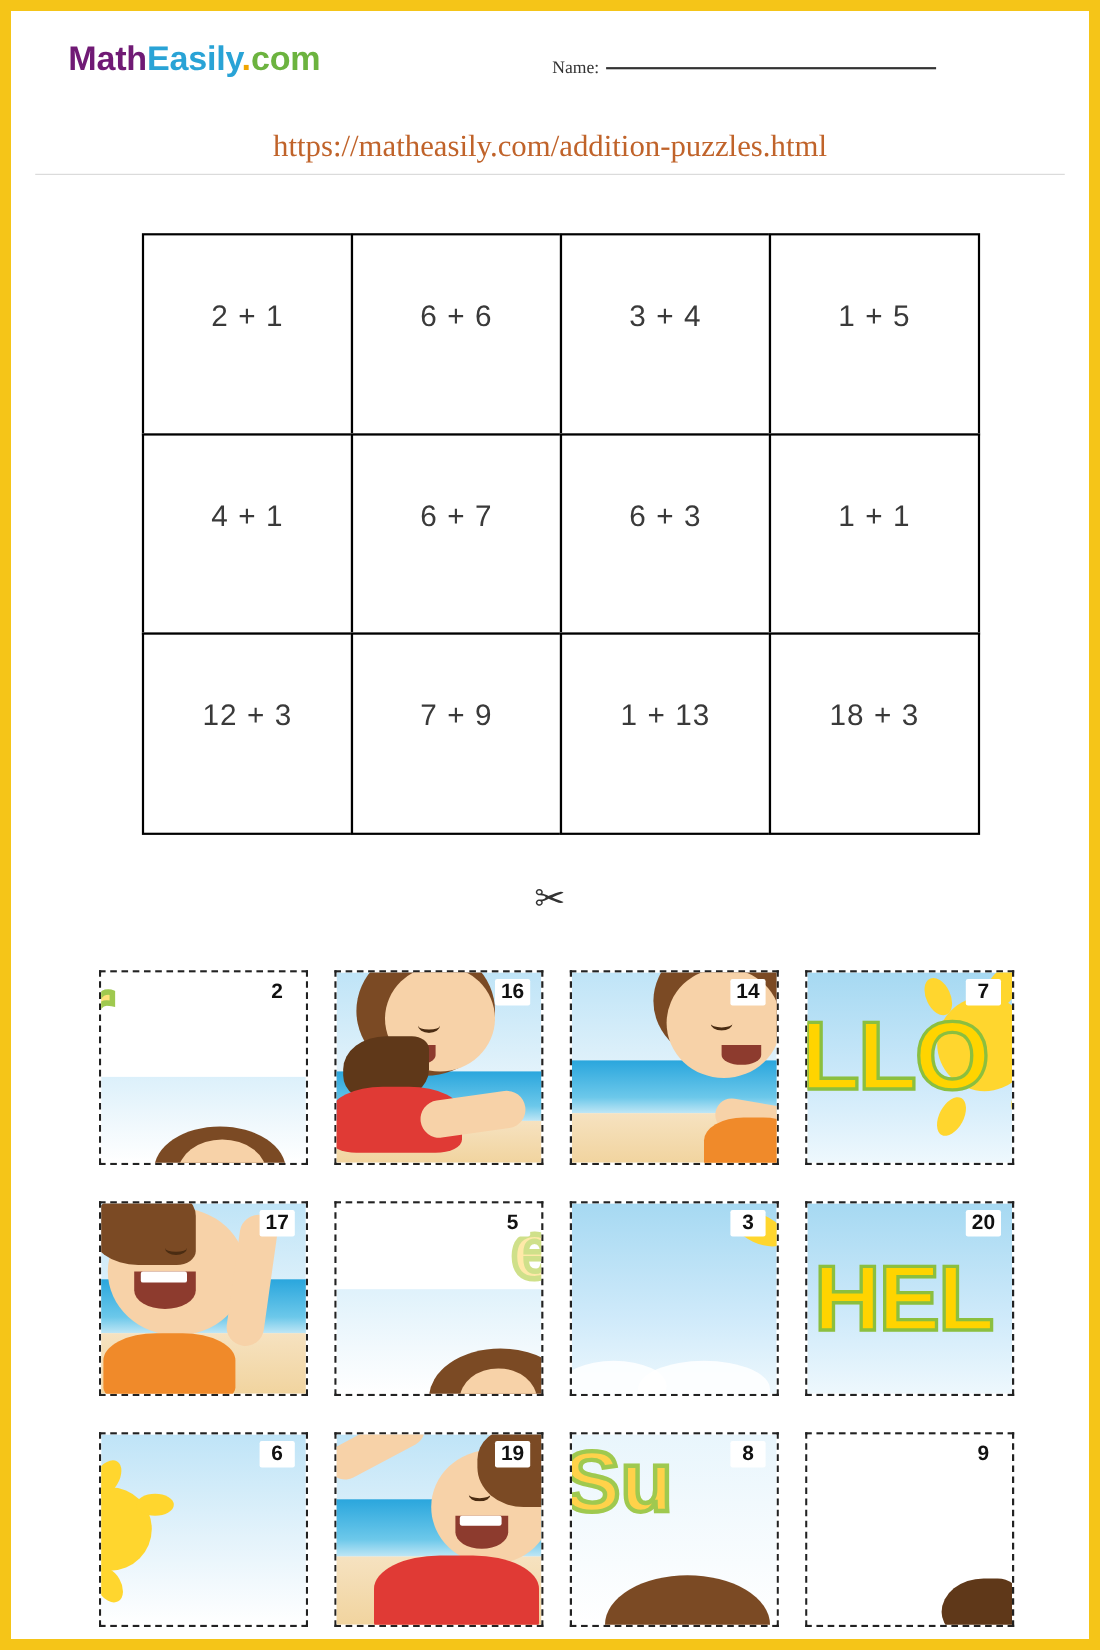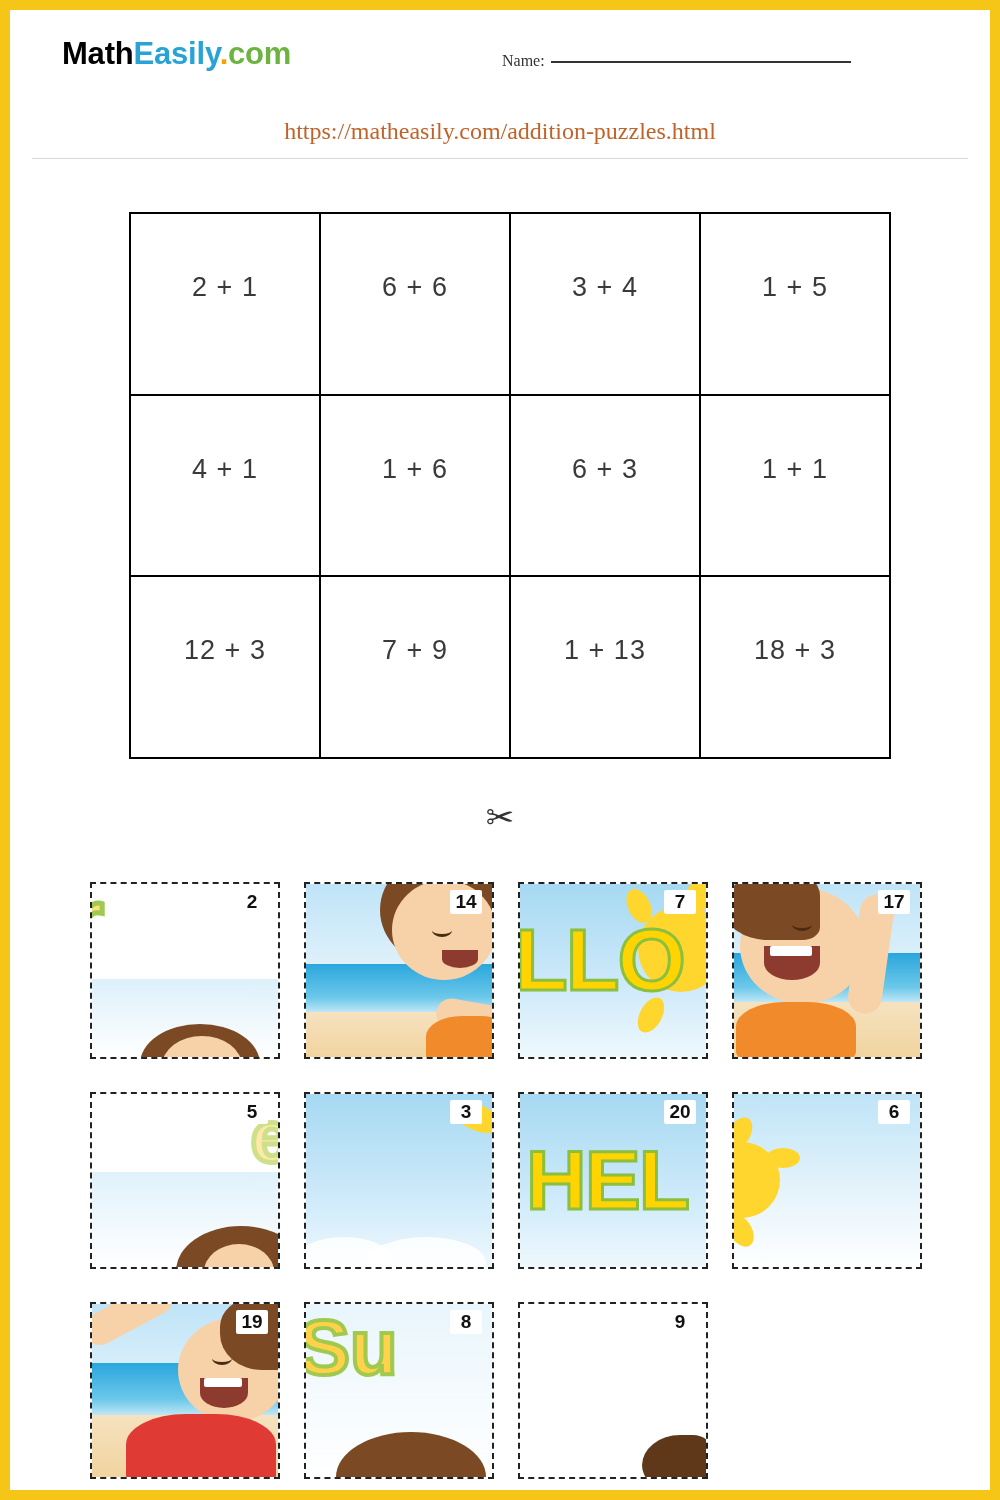--- a/index.html
+++ b/index.html
@@ -28,21 +28,21 @@
   }
   .logo {
     position: absolute;
     left: 52px;
     top: 26px;
     font-size: 31px;
     font-weight: bold;
     letter-spacing: -0.2px;
     white-space: nowrap;
   }
-  .logo .c1 { color: #000000; }
+  .logo .c1 { color: #701a75; }
   .logo .c2 { color: #29a3d6; }
   .logo .c3 { color: #f0a500; }
   .logo .c4 { color: #6cb33f; }
   .name-row {
     position: absolute;
     left: 492px;
     top: 35px;
     font-size: 16px;
     color: #333333;
     font-family: "Liberation Serif", serif;
@@ -55,21 +55,21 @@
     margin-left: 6px;
     vertical-align: 3px;
     height: 16px;
   }
   .url {
     position: absolute;
     top: 108px;
     left: 0;
     width: 100%;
     text-align: center;
-    font-size: 24px;
+    font-size: 28px;
     color: #c0632a;
     font-family: "Liberation Serif", serif;
   }
   .header-rule {
     position: absolute;
     left: 22px;
     right: 22px;
     top: 148px;
     height: 1px;
     background: #d8d8d8;
@@ -282,21 +282,21 @@
     <div class="cell">
         <span>3 + 4</span>
       </div>
     <div class="cell">
         <span>1 + 5</span>
       </div>
     <div class="cell">
         <span>4 + 1</span>
       </div>
     <div class="cell">
-        <span>1 + 6</span>
+        <span>6 + 7</span>
       </div>
     <div class="cell">
         <span>6 + 3</span>
       </div>
     <div class="cell">
         <span>1 + 1</span>
       </div>
     <div class="cell">
         <span>12 + 3</span>
       </div>
@@ -319,20 +319,35 @@
       <div class="art">
         <div class="white"></div>
         <div class="sky" style="inset:auto 0 0 0; height:45%; opacity:.55;"></div>
         <div class="bubbleletter" style="left:-22px; top:-8px; font-size:86px; color:#ffe27a; -webkit-text-stroke:5px #9fc94f;">r</div>
         <div class="hair" style="left:48px; top:140px; width:120px; height:80px;"></div>
         <div class="skin" style="left:70px; top:152px; width:80px; height:60px;"></div>
       </div>
       <div class="badge">2</div>
     </div>
 
+    <div class="piece">
+      <div class="art">
+        <div class="sky"></div>
+        <div class="sea" style="top:52%; height:26%;"></div>
+        <div class="sand" style="top:78%; height:22%;"></div>
+        <div class="hair" style="left:18px; top:-24px; width:126px; height:118px;"></div>
+        <div class="skin" style="left:44px; top:-6px; width:100px; height:96px;"></div>
+        <div class="eye" style="left:74px; top:42px;"></div>
+        <div class="mouth" style="left:56px; top:66px; width:34px; height:18px;"></div>
+        <div class="hair-dark" style="left:6px; top:58px; width:78px; height:60px; border-radius:50% 20% 50% 40%;"></div>
+        <div class="shirt-red" style="left:-6px; top:104px; width:120px; height:60px;"></div>
+        <div class="arm-skin" style="left:76px; top:112px; width:96px; height:34px; transform:rotate(-8deg);"></div>
+      </div>
+      <div class="badge">16</div>
+    </div>
 
     <div class="piece">
       <div class="art">
         <div class="sky"></div>
         <div class="sea" style="top:46%; height:28%;"></div>
         <div class="sand" style="top:74%; height:26%;"></div>
         <div class="hair" style="left:74px; top:-30px; width:124px; height:112px;"></div>
         <div class="skin" style="left:86px; top:-4px; width:104px; height:100px;"></div>
         <div class="eye" style="left:126px; top:40px;"></div>
         <div class="mouth" style="left:136px; top:66px; width:36px; height:18px;"></div>

